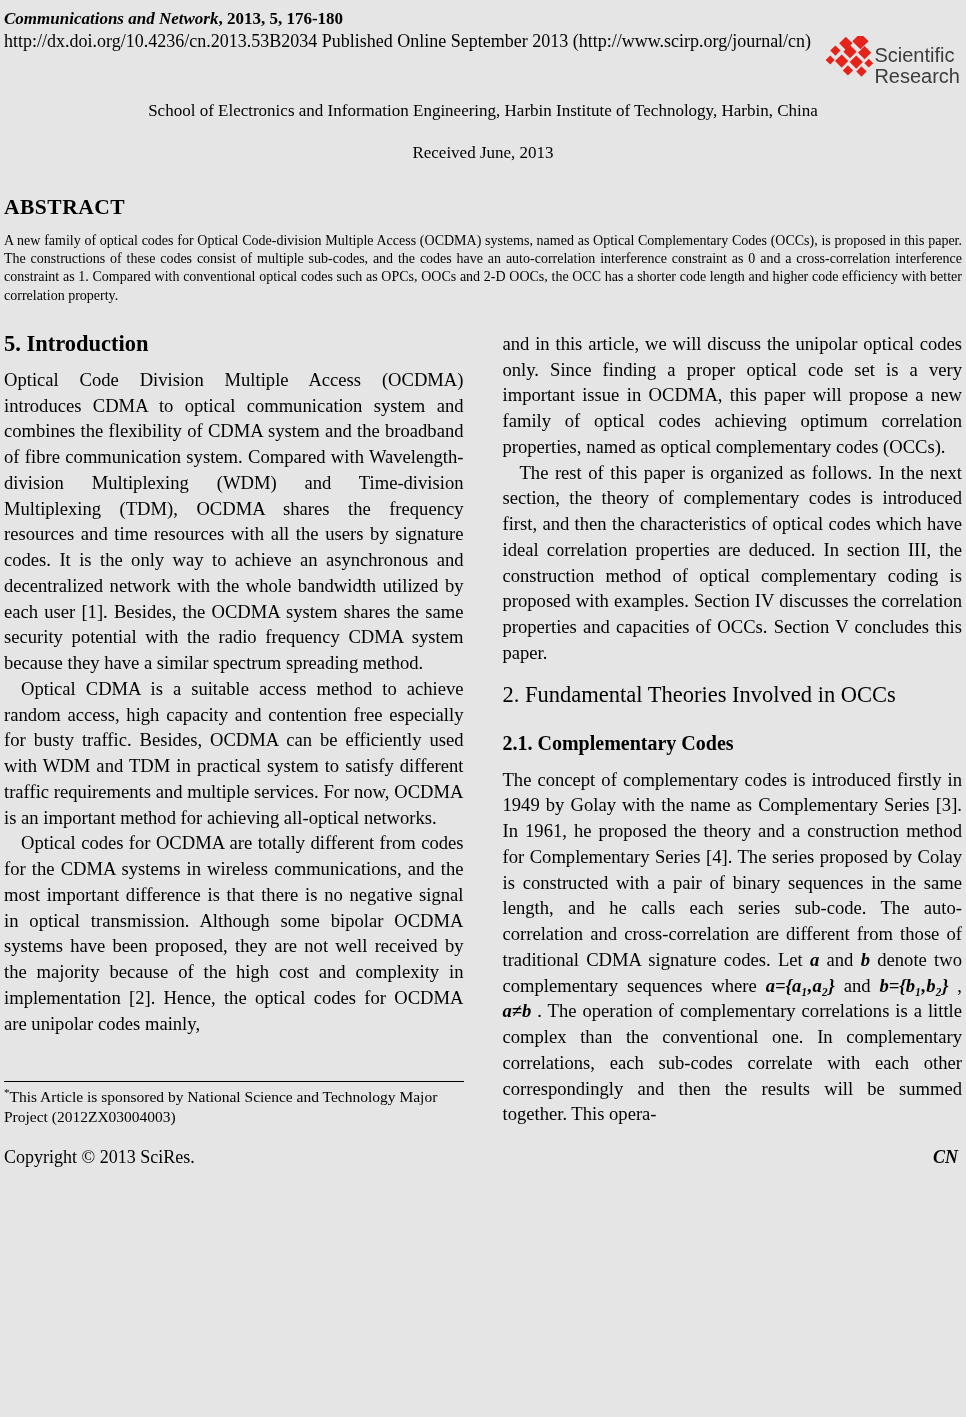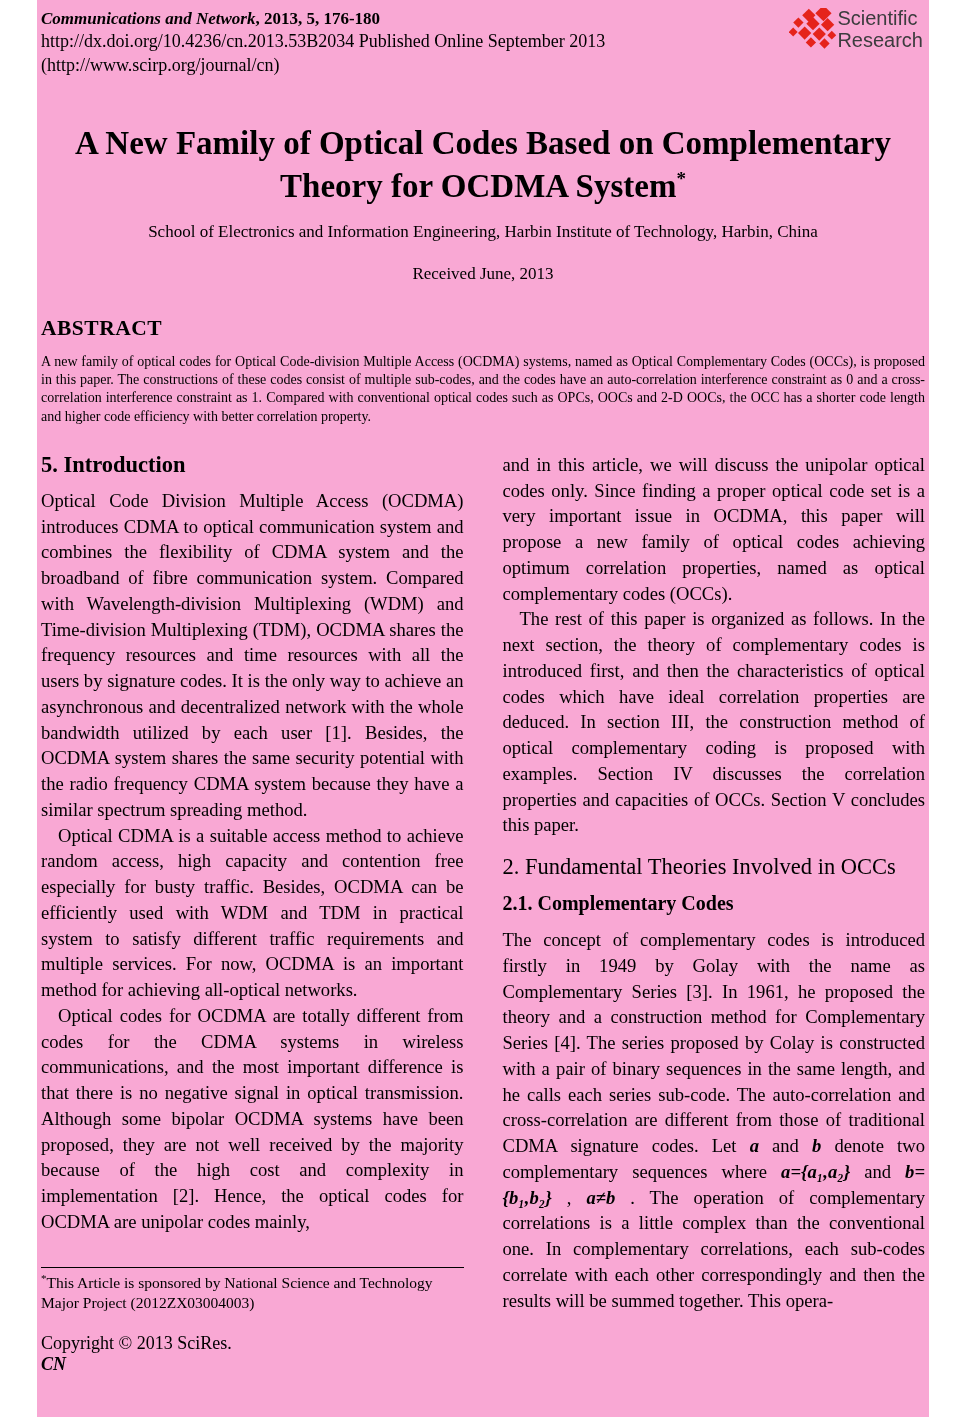--- a/index.html
+++ b/index.html
@@ -1,59 +1,59 @@
 <!DOCTYPE html>
 <html><head>
 <meta charset="utf-8">
 <style>
   html, body { margin: 0; padding: 0; background: #ffffff; }
   .page {
-    width: 892px; height: 1417px; margin: 0 auto; background: #f9a8d4;
+    width: 966px; height: 1417px; margin: 0 auto; background: #e5e5e5;
     font-family: "Liberation Serif", serif; color: #000;
     box-sizing: border-box; padding: 8px 4px 10px 4px;
     position: relative; overflow: hidden;
   }
   
   .hdr { display: flex; justify-content: space-between; align-items: flex-start; }
   .hdr-left { font-size: 17px; line-height: 1.32; }
   .hdr-journal { font-weight: bold; font-style: italic; }
   .hdr-issue { font-weight: bold; }
   .hdr-doi { font-size: 18px; }
-  .logo { display: flex; align-items: flex-start; margin-right: 2px; }
+  .logo { display: flex; align-items: flex-end; margin-right: 2px; margin-top: 28px; }
   .logo-text { font-family: "Liberation Sans", sans-serif; font-size: 20px; color: #3c3c3e; line-height: 1.08; }
   
   .title {
     margin: 44px auto 0 auto; max-width: 930px; text-align: center;
     font-size: 33px; font-weight: bold; line-height: 1.32;
   }
   .title sup { font-size: 19px; }
   .authors { margin-top: 28px; text-align: center; font-size: 19.5px; font-weight: bold; }
   .affil, .email { text-align: center; font-size: 17px; margin-top: 13px; }
   .received { text-align: center; font-size: 17px; margin-top: 22px; }
   
   .abs-head { margin-top: 32px; font-size: 21.5px; font-weight: bold; letter-spacing: 0.5px; }
   .abs-text { margin-top: 12px; font-size: 14px; line-height: 1.3; text-align: justify; }
   .keywords { margin-top: 17px; font-size: 18.6px; }
   .kw-label { font-weight: bold; }
   
   .cols { display: flex; gap: 39px; margin-top: 26px; min-height: 790px; }
   .col { flex: 1 1 0; min-width: 0; display: flex; flex-direction: column; }
   .h1 { font-size: 22.5px; font-weight: bold; margin: 0 0 10px 0; }
   .h1-mid { font-size: 22.5px; font-weight: normal; margin: 16px 0 4px 0; }
-  .h2 { font-size: 20px; font-weight: bold; margin: 8px 0 12px 0; }
+  .h2 { font-size: 20px; font-weight: bold; margin: 20px 0 12px 0; }
   .para { font-size: 18.6px; line-height: 1.385; text-align: justify; margin: 0; }
   .para.indent { text-indent: 17px; }
   .bi { font-weight: bold; font-style: italic; }
   
   .footnote { margin-top: auto; padding-top: 4px; }
   .fn-rule { border: none; border-top: 1.5px solid #000; margin: 0 0 3px 0; width: 100%; }
   .fn-text { font-size: 15.5px; line-height: 1.3; text-align: left; }
   .fn-text sup { font-size: 11px; }
   
-  .ftr { display: flex; justify-content: space-between; align-items: baseline; margin-top: 20px; font-size: 18px; flex-direction: column; }
+  .ftr { display: flex; justify-content: space-between; align-items: baseline; margin-top: 20px; font-size: 18px; }
   .ftr-cn { font-weight: bold; font-style: italic; margin-right: 4px; }
 </style>
 </head>
 <body>
 
 <div class="page">
 
   <div class="hdr">
     <div class="hdr-left">
       <div><span class="hdr-journal">Communications and Network</span><span class="hdr-issue">, 2013, 5, 176-180</span></div>
@@ -77,21 +77,20 @@
           </g>
         </svg>
       </span>
       <span class="logo-text">
         <div>Scientific</div>
         <div>Research</div>
       </span>
     </div>
   </div>
 
-  <div class="title"><span>A New Family of Optical Codes Based on Complementary Theory for OCDMA System</span><sup>*</sup></div>
 
   <div class="affil">School of Electronics and Information Engineering, Harbin Institute of Technology, Harbin, China</div>
   <div class="received">Received June, 2013</div>
 
   <div class="abs-head">ABSTRACT</div>
   <div class="abs-text">A new family of optical codes for Optical Code-division Multiple Access (OCDMA) systems, named as Optical Complementary Codes (OCCs), is proposed in this paper. The constructions of these codes consist of multiple sub-codes, and the codes have an auto-correlation interference constraint as 0 and a cross-correlation interference constraint as 1. Compared with conventional optical codes such as OPCs, OOCs and 2-D OOCs, the OCC has a shorter code length and higher code efficiency with better correlation property.</div>
 
   <div class="cols">
     <div class="col">
       <div class="h1">5. Introduction</div>

